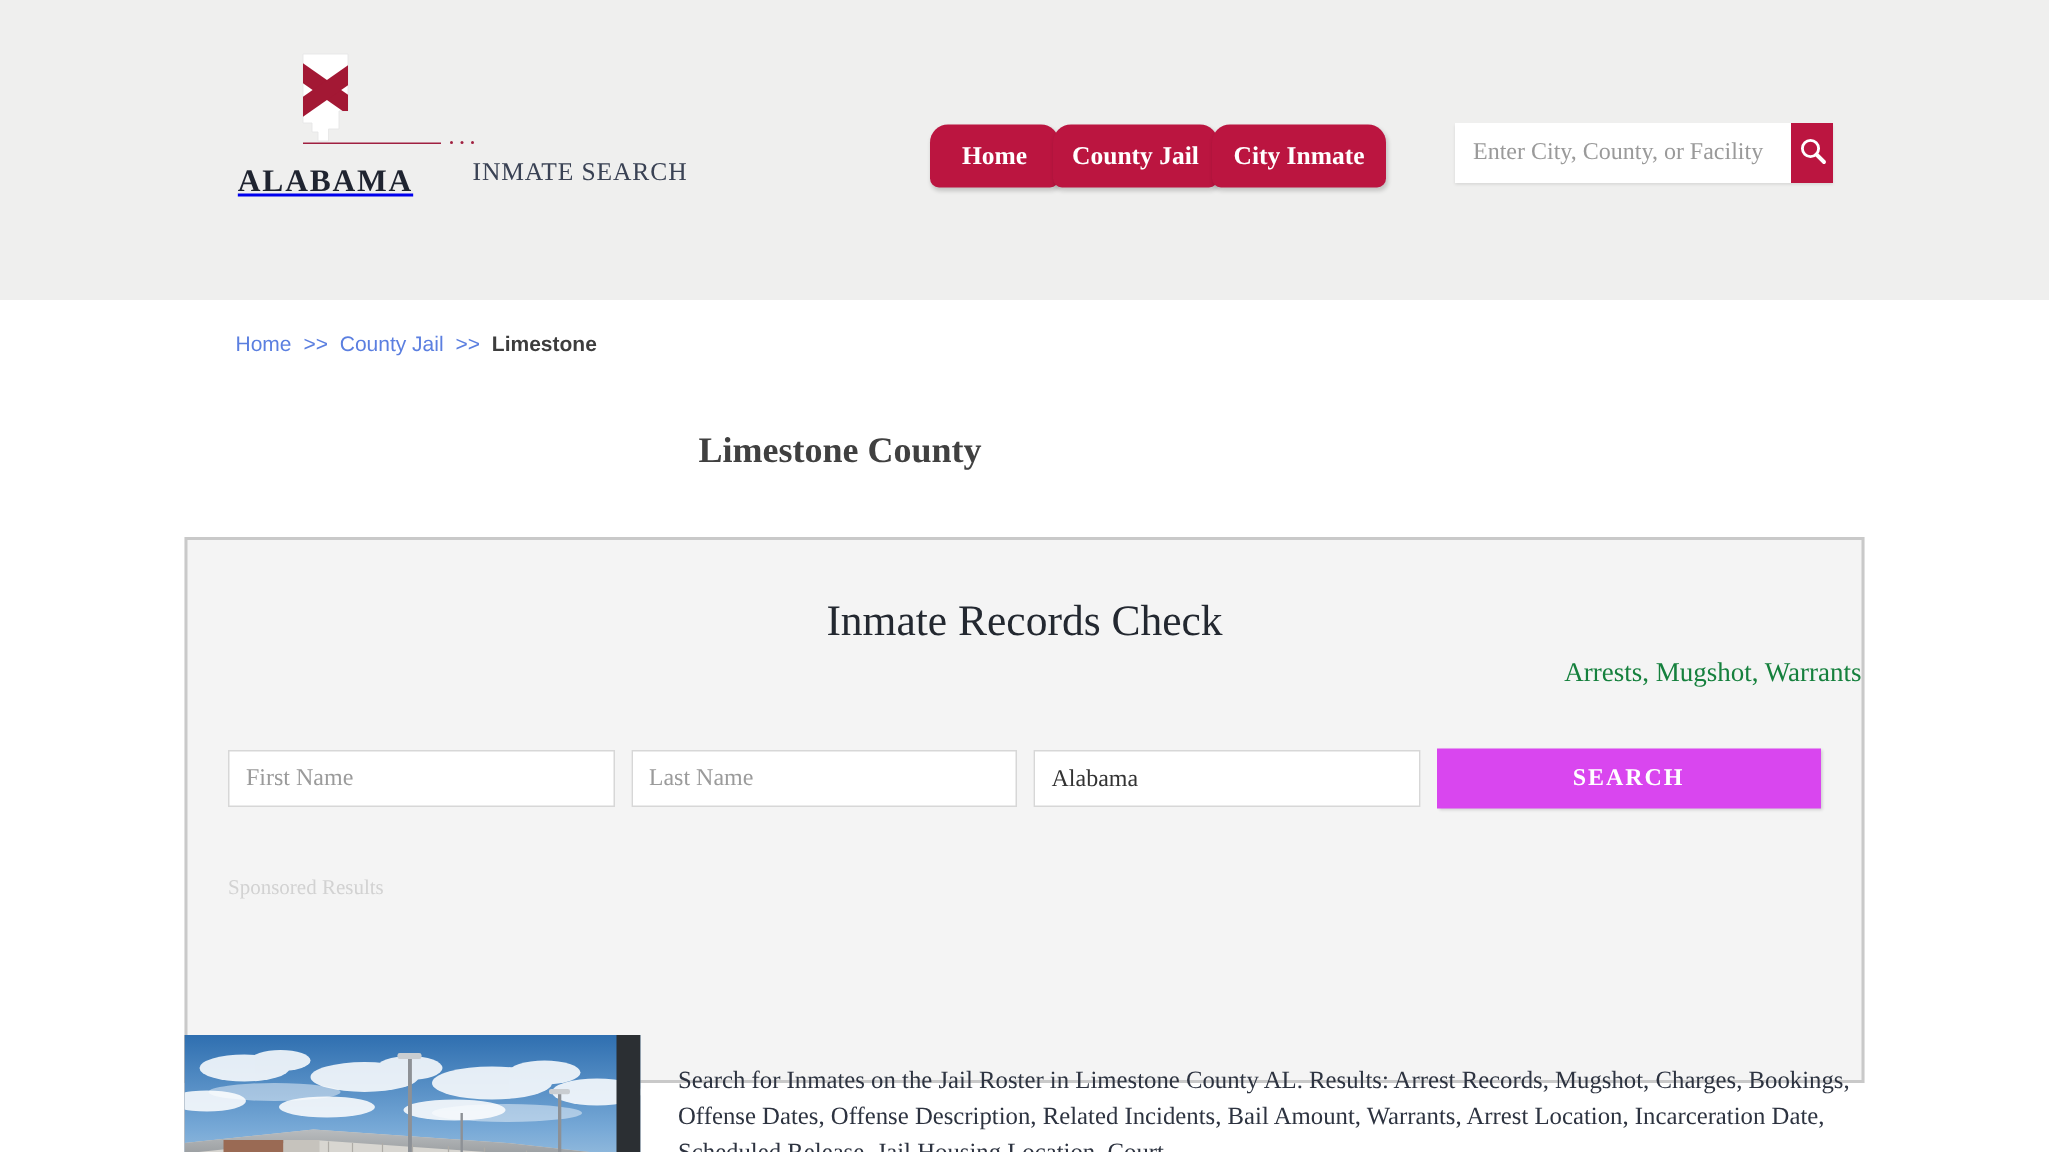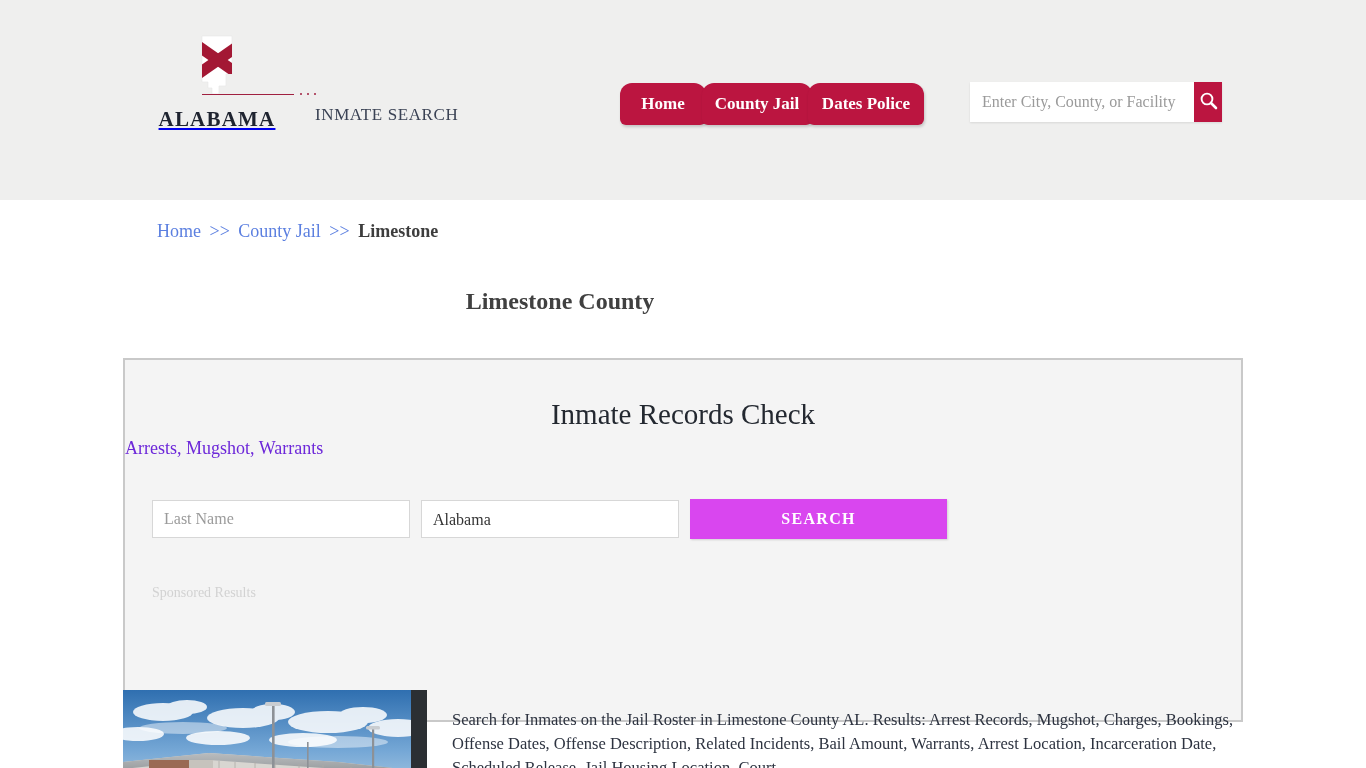--- a/index.html
+++ b/index.html
@@ -140,22 +140,22 @@
     align-items: center;
     justify-content: center;
     padding: 0;
   }
 
   
   .breadcrumb {
     position: absolute;
     left: 157px;
     top: 221px;
-    font-size: 18px;
-    font-family: Liberation Serif, serif;
+    font-size: 14px;
+    font-family: Liberation Sans, sans-serif;
     color: #444;
   }
   .breadcrumb a {
     color: #5b7fe0;
     text-decoration: none;
   }
   .breadcrumb .sep { color: #5b7fe0; margin: 0 4px; }
   .breadcrumb .current { color: #3d3d3d; font-weight: bold; }
 
   
@@ -183,23 +183,23 @@
   }
   .card-title {
     margin-top: 38px;
     text-align: center;
     font-size: 29px;
     color: #232830;
     font-family: "Liberation Serif", serif;
   }
   .card-subtitle {
     margin-top: 7px;
-    text-align: left;
+    text-align: right;
     font-size: 18px;
-    color: #6d28d9;
+    color: #15803d;
     font-family: "Liberation Serif", serif;
   }
   .card-form {
     display: flex;
     align-items: center;
     margin-top: 40px;
     padding: 0 27px;
   }
   .card-form .fld {
     height: 38px;
@@ -302,21 +302,21 @@
         <span class="dline right"></span>
       </span>
       <div class="logo-text-1">ALABAMA</div>
     </a>
 
     <div class="tagline">INMATE SEARCH</div>
 
     <nav class="main-nav">
       <a class="nav-tab t1" href="#">Home</a>
       <a class="nav-tab t2" href="#">County Jail</a>
-      <a class="nav-tab t3" href="#">Dates Police</a>
+      <a class="nav-tab t3" href="#">City Inmate</a>
     </nav>
 
     <div class="header-search">
       <input type="text" placeholder="Enter City, County, or Facility" style="">
       <button class="header-search-btn">
         <span>
           <svg width="19" height="19" viewBox="0 0 19 19">
             <circle cx="8" cy="8" r="5.4" fill="none" stroke="#ffffff" stroke-width="1.9"></circle>
             <line x1="12" y1="12" x2="17" y2="17" stroke="#ffffff" stroke-width="2.6" stroke-linecap="round"></line>
           </svg>
@@ -335,20 +335,21 @@
   <span class="current">Limestone</span>
 </div>
 
 <h1 class="page-title">Limestone County</h1>
 
 <section class="records-card">
   <div class="card-title">Inmate Records Check</div>
   <div class="card-subtitle">Arrests, Mugshot, Warrants</div>
 
   <form class="card-form">
+    <input class="fld fld-first" type="text" placeholder="First Name" style="">
     <input class="fld fld-last" type="text" placeholder="Last Name" style="">
     <select class="fld fld-state">
       <option>Alabama</option>
     </select>
     <button class="search-btn" type="button">SEARCH</button>
   </form>
 
   <div class="sponsored-label">Sponsored Results</div>
 </section>
 

